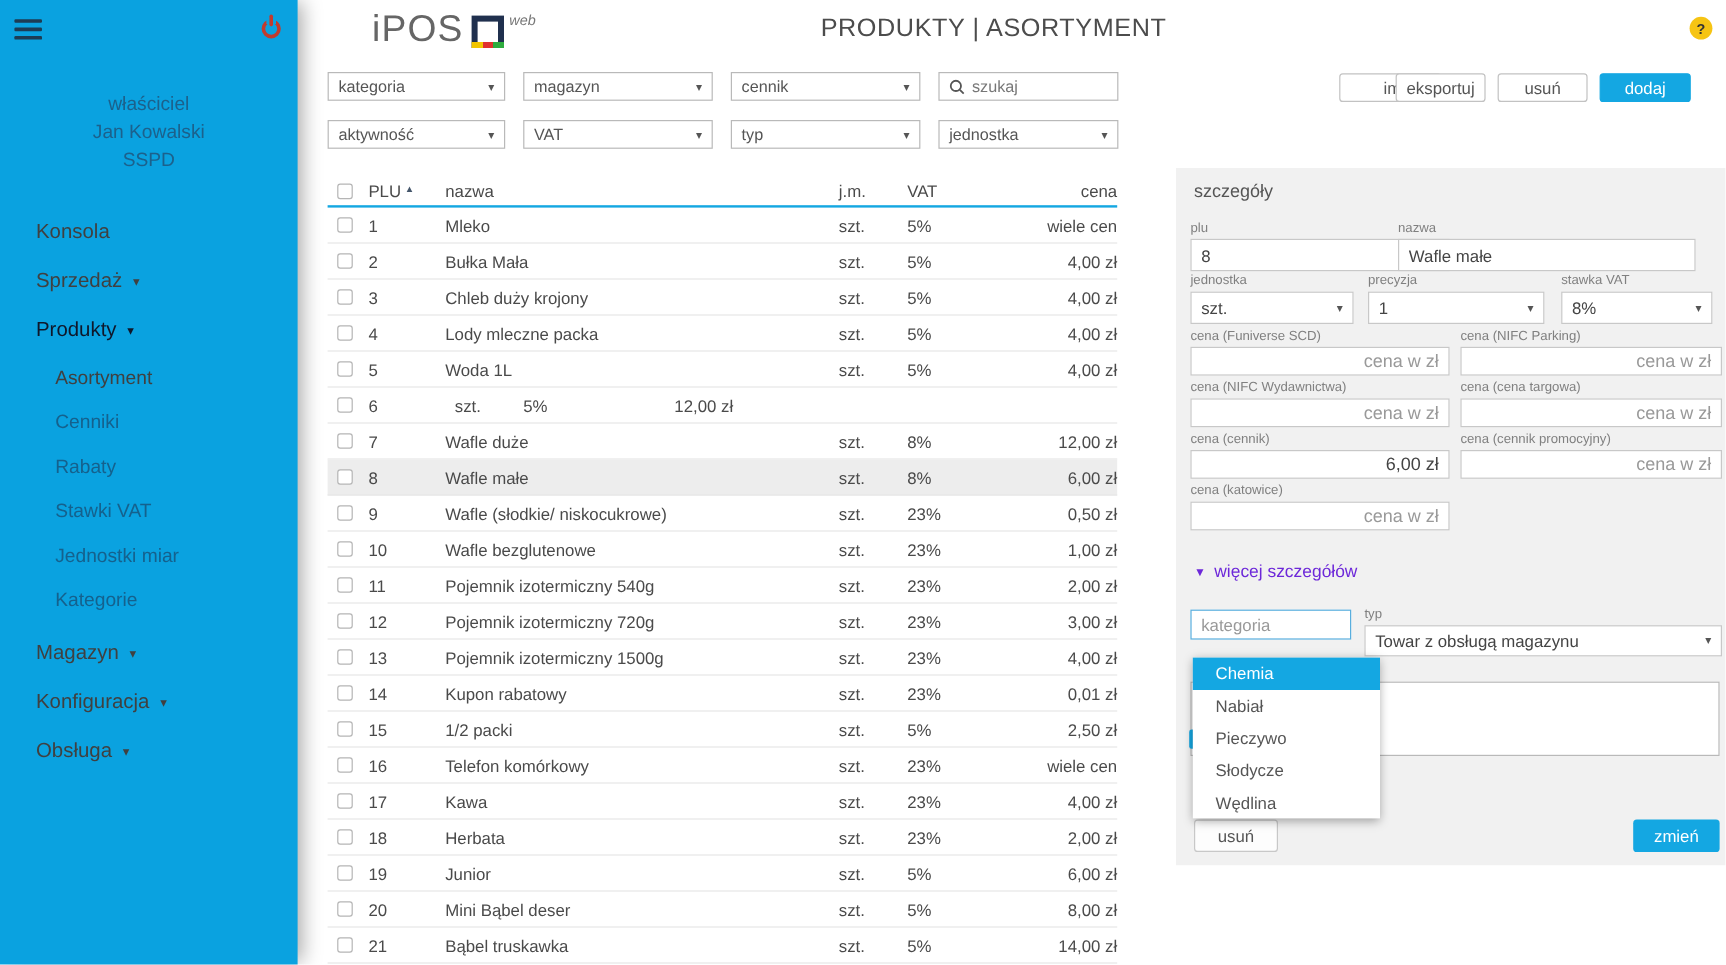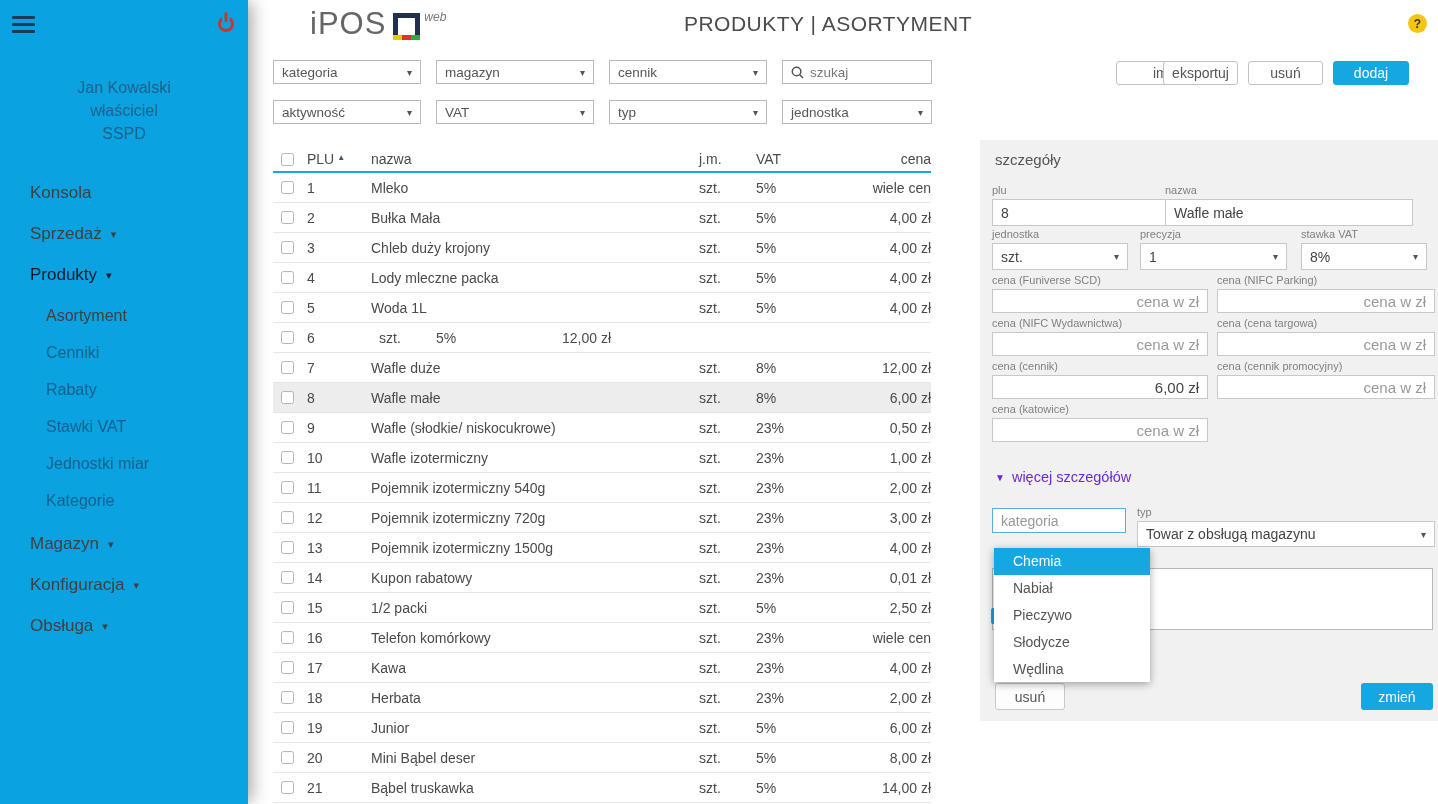--- a/index.html
+++ b/index.html
@@ -128,22 +128,22 @@
 <div id="app">
 
   <aside class="sidebar">
     <div class="hamburger">
         <span></span>
         <span></span>
         <span></span>
       </div>
     <div class="power"></div>
     <div class="user">
+      <div>właściciel</div>
       <div>Jan Kowalski</div>
-      <div>właściciel</div>
       <div>SSPD</div>
     </div>
     <nav class="nav">
         <div class="nav-item">
           <span>Konsola</span>
         </div>
         <div class="nav-item">
           <span>Sprzedaż</span>
           <span class="nav-caret">▾</span>
         </div>
@@ -326,21 +326,21 @@
           <div class="col-name">Wafle (słodkie/ niskocukrowe)</div>
           <div class="col-unit">szt.</div>
           <div class="col-vat">23%</div>
           <div class="col-price">0,50 zł</div>
         </div>
         <div class="trow">
           <div class="col-cb">
             <div class="cb"></div>
           </div>
           <div class="col-plu">10</div>
-          <div class="col-name">Wafle izotermiczny</div>
+          <div class="col-name">Wafle bezglutenowe</div>
           <div class="col-unit">szt.</div>
           <div class="col-vat">23%</div>
           <div class="col-price">1,00 zł</div>
         </div>
         <div class="trow">
           <div class="col-cb">
             <div class="cb"></div>
           </div>
           <div class="col-plu">11</div>
           <div class="col-name">Pojemnik izotermiczny 540g</div>

